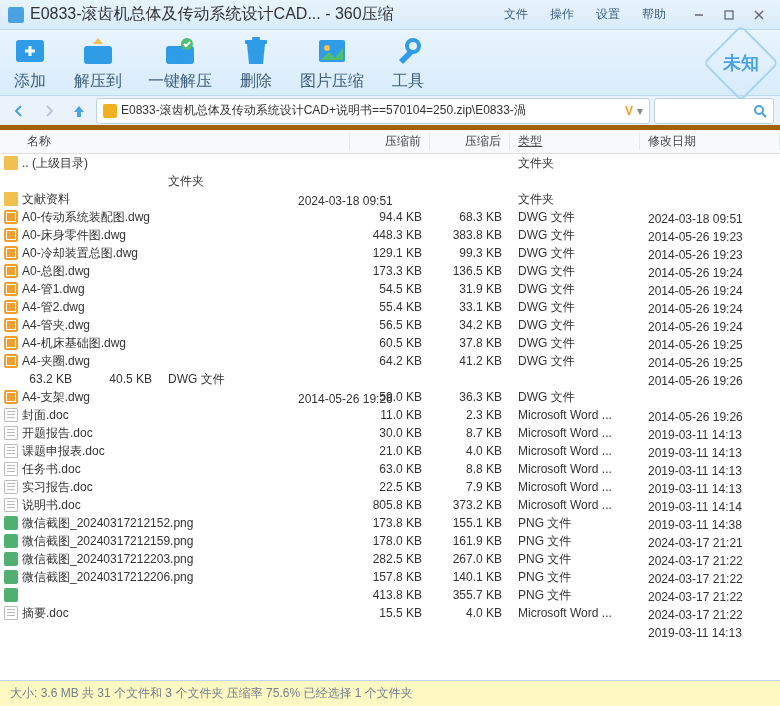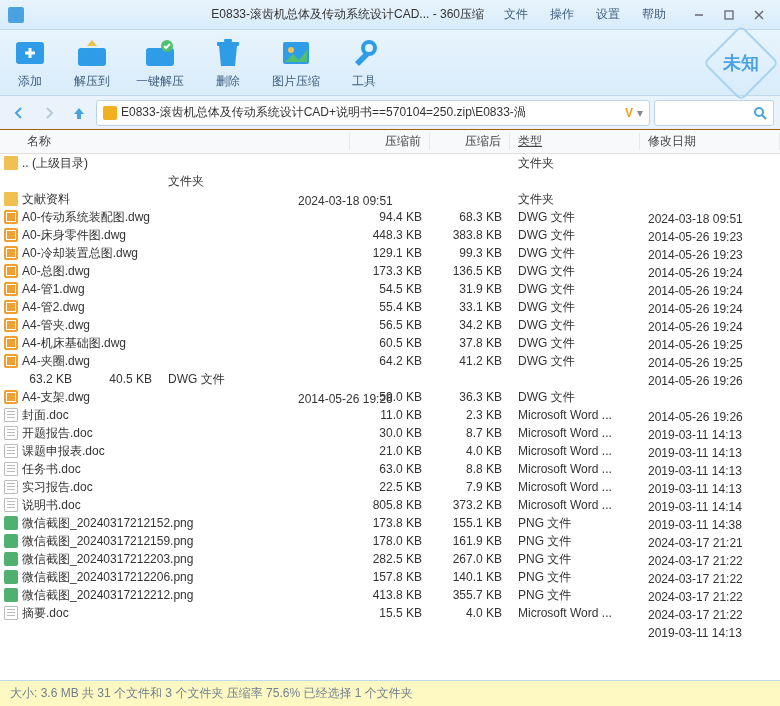--- a/index.html
+++ b/index.html
@@ -1,31 +1,31 @@
 <!DOCTYPE html>
 <html><head>
 <meta charset="utf-8">
 <style>
 * { margin:0; padding:0; box-sizing:border-box; font-family:"Microsoft YaHei","Segoe UI",sans-serif; }
 body { width:780px; height:706px; background:#fff; overflow:hidden; font-size:12px; color:#333; }
 .titlebar { height:30px; background:linear-gradient(#e8f4fd,#d8ecfa); display:flex; align-items:center; padding:0 8px; border-bottom:1px solid #c0d8ec; }
 .titlebar .app-icon { width:16px; height:16px; background:#4aa3e0; margin-right:6px; border-radius:2px; }
-.titlebar .title { flex:1; font-size:12px; color:#333; white-space:nowrap; overflow:hidden; text-overflow:ellipsis;text-align:right; }
+.titlebar .title { flex:1; font-size:16px; color:#333; white-space:nowrap; overflow:hidden; text-overflow:ellipsis; }
 .menubar { display:flex; gap:2px; margin:0 10px; }
 .menubar span { padding:4px 10px; cursor:pointer; color:#406080; }
 .win-controls { display:flex; gap:4px; }
 .win-btn { width:26px; height:20px; display:flex; align-items:center; justify-content:center; cursor:pointer; color:#667; }
 .toolbar { height:66px; background:linear-gradient(#e8f4fd,#d8ecfa); display:flex; align-items:center; padding:0 12px; border-bottom:1px solid #c0d8ec; }
 .tb-item { display:flex; flex-direction:column; align-items:center; cursor:pointer; margin-right:26px; }
 .tb-item .ic { width:36px; height:36px; display:flex; align-items:center; justify-content:center; }
-.tb-item .lbl { font-size:12px; color:#406080; margin-top:2px; }
+.tb-item .lbl { font-size:16px; color:#406080; margin-top:2px; }
 .tb-spacer { flex:1; }
 .badge { width:54px; height:54px; display:flex; align-items:center; justify-content:center; color:#4aa3e0; font-size:18px; font-weight:bold; position:relative; }
 .badge::before { content:""; position:absolute; inset:0; border:2px solid #a8d4f0; transform:rotate(45deg); border-radius:6px; }
-.navbar { height:34px; background:#eaf3fb; display:flex; align-items:center; padding:0 6px; gap:4px; border-bottom:1px solid #a16207; }
+.navbar { height:34px; background:#eaf3fb; display:flex; align-items:center; padding:0 6px; gap:4px; border-bottom:5px solid #a16207; }
 .nav-btn { width:26px; height:26px; display:flex; align-items:center; justify-content:center; cursor:pointer; color:#4aa3e0; border-radius:3px; }
 .path-box { flex:1; height:26px; background:#fff; border:1px solid #bcd4e8; border-radius:3px; display:flex; align-items:center; padding:0 6px; gap:4px; overflow:hidden; }
 .path-box .fi { width:14px; height:14px; background:#f0b020; border-radius:2px; }
 .path-box span.p { flex:1; white-space:nowrap; overflow:hidden; text-overflow:ellipsis; font-size:12px; }
 .vip { color:#f0a020; font-weight:bold; }
 .search-box { width:120px; height:26px; background:#fff; border:1px solid #bcd4e8; border-radius:3px; display:flex; align-items:center; justify-content:flex-end; padding:0 6px; }
 .search-box .mag { color:#4aa3e0; }
 .header-row { display:flex; height:24px; align-items:center; border-bottom:1px solid #e0e0e0; background:#f7f9fb; font-size:12px; color:#444;padding-left:19px; }
 .header-row > div { padding:0 8px; border-right:1px solid #e8e8e8; }
 .col-name { flex:1; }
@@ -416,21 +416,20 @@
         <span>微信截图_20240317212206.png</span>
       </div>
       <div class="c-pre">157.8 KB</div>
       <div class="c-post">140.1 KB</div>
       <div class="c-type">PNG 文件</div>
       <div class="c-date">2024-03-17 21:22</div>
     </div>
     <div class="row">
       <div class="c-name">
         <div class="fico ico-png"></div>
-        <span>微信截图_20240317212212.png</span>
       </div>
       <div class="c-pre">413.8 KB</div>
       <div class="c-post">355.7 KB</div>
       <div class="c-type">PNG 文件</div>
       <div class="c-date">2024-03-17 21:22</div>
     </div>
     <div class="row">
       <div class="c-name">
         <div class="fico ico-doc"></div>
         <span>摘要.doc</span>

